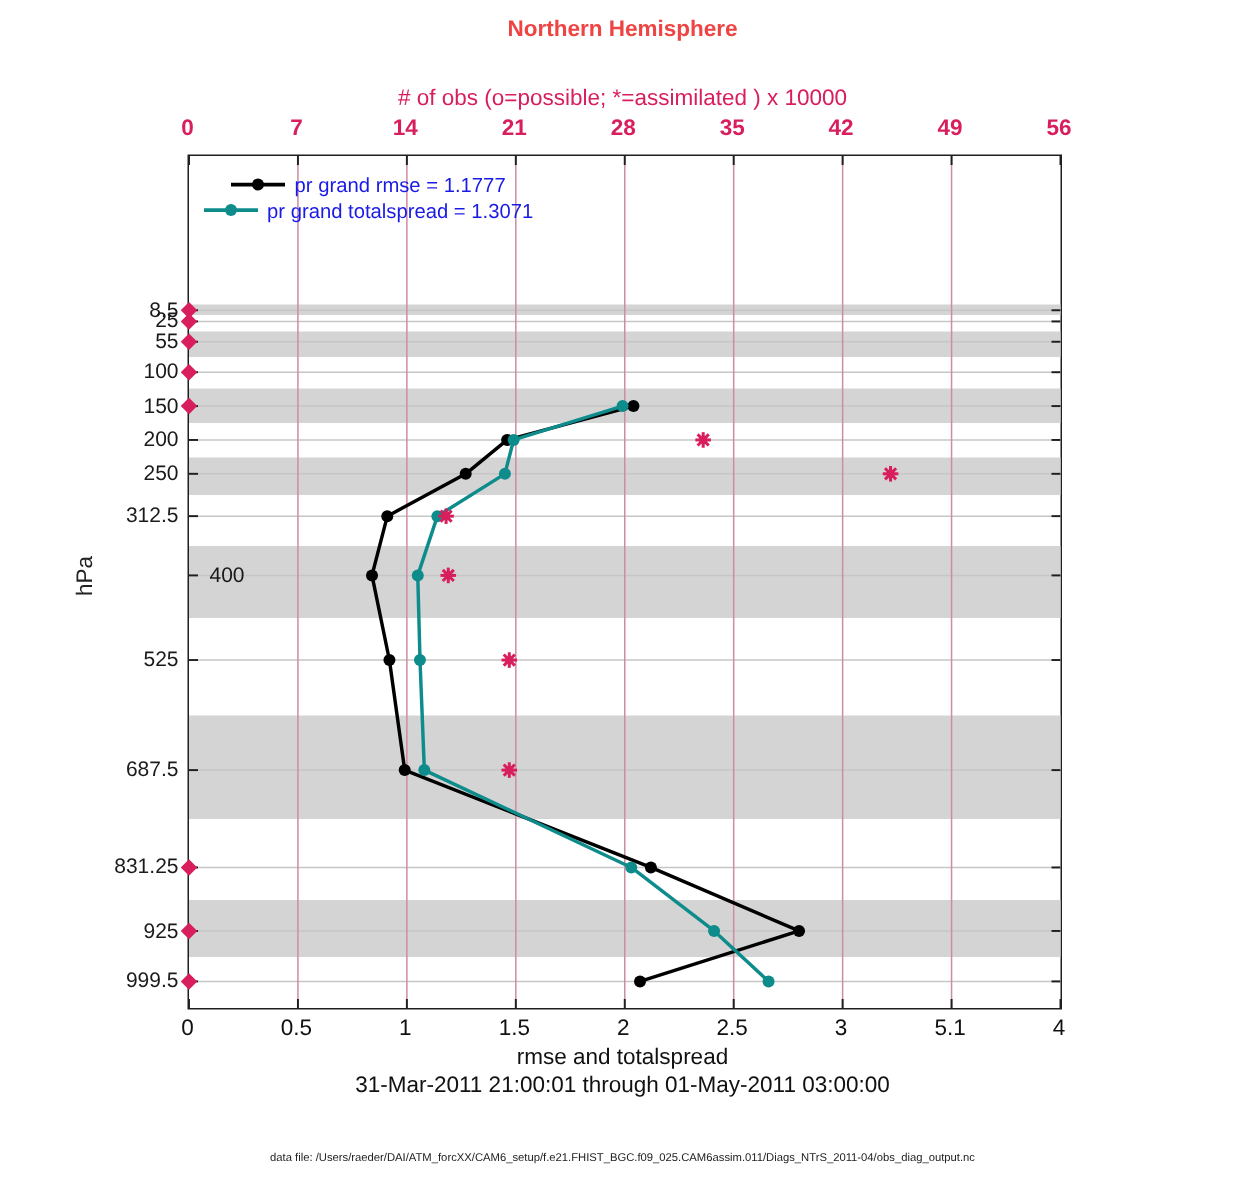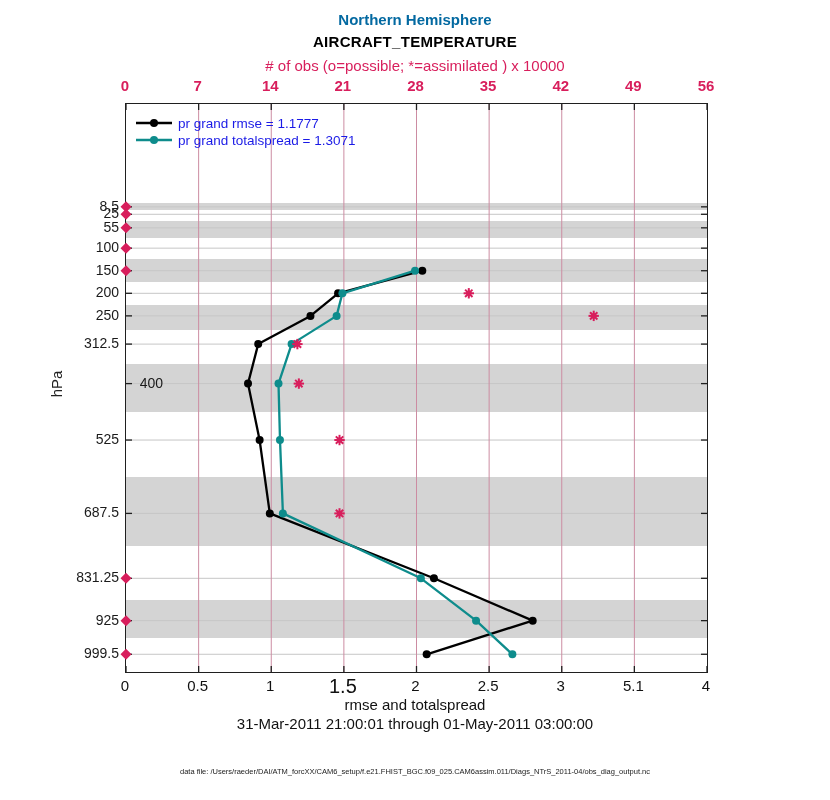--- a/index.html
+++ b/index.html
@@ -1,53 +1,52 @@
 <!DOCTYPE html>
 <html><head>
 <meta charset="utf-8">
 <style>
   html,body{margin:0;padding:0;background:#fff;}
   #figure{
     position:relative;width:830px;height:800px;background:#ffffff;
     font-family:"Liberation Sans", sans-serif;color:#111;overflow:hidden;
   }
   .center-line{position:absolute;left:0;width:830px;text-align:center;white-space:pre;}
-  #title1{top:11px;font-size:15px;font-weight:bold;color:#0369a1;}
+  #title1{top:11px;font-size:15px;font-weight:bold;color:#ef4444;}
   #title2{top:33px;font-size:15px;font-weight:bold;color:#000;letter-spacing:.3px;}
   #obs-label{top:57px;font-size:15px;}
   #xlabel{top:696px;font-size:15px;color:#111;}
   #daterange{top:715px;font-size:15px;color:#111;}
   #datafile{top:767px;font-size:7.5px;color:#222;}
   #ylabel{
     position:absolute;left:30px;top:374px;width:54px;height:20px;
     font-size:15px;color:#222;text-align:center;line-height:20px;
     transform:rotate(-90deg);transform-origin:center center;
   }
   #plot{
     position:absolute;left:125px;top:103px;width:581px;height:568px;
     border:1.5px solid #1f1f1f;background:#fff;
   }
   .band{position:absolute;left:0;width:581px;background:#d4d4d4;}
   #plot-svg{position:absolute;left:0;top:0;overflow:visible;}
   .ticklabel{position:absolute;font-size:14px;color:#1a1a1a;line-height:16px;height:16px;}
   .toplabel{position:absolute;top:78px;font-size:15px;font-weight:bold;line-height:16px;height:16px;text-align:center;}
   .bottomlabel{position:absolute;top:678px;font-size:15px;color:#111;line-height:16px;height:16px;text-align:center;}
   .leftlabel{text-align:right;width:62px;}
-  #legend{position:absolute;left:9px;top:11px;display:flex;flex-direction:column;gap:1px;}
+  #legend{position:absolute;left:9px;top:11px;display:flex;flex-direction:column;gap:1px;align-items:center;}
   .legend-row{display:flex;align-items:center;height:16px;}
   .legend-swatch{width:38px;height:12px;margin-right:5px;}
   .legend-label{font-size:13.5px;white-space:pre;}
 </style>
 </head>
 <body>
 
 <div id="figure">
 
   <div id="title1" class="center-line">Northern Hemisphere</div>
-  <div id="title2" class="center-line">AIRCRAFT_TEMPERATURE</div>
   <div id="obs-label" class="center-line" style="color: rgb(216, 30, 92);"># of obs (o=possible; *=assimilated ) x 10000</div>
 
   <div id="ylabel">hPa</div>
 
   <div id="plot">
     <div id="bands">
         <div class="band" style="top: 99.1px; height: 7.4px;"></div>
         <div class="band" style="top: 117.1px; height: 16.9px;"></div>
         <div class="band" style="top: 155.4px; height: 22.6px;"></div>
         <div class="band" style="top: 200.6px; height: 25.4px;"></div>
@@ -238,21 +237,21 @@
       <div class="ticklabel leftlabel" style="position: absolute; left: 57px; top: 431.038px;">525</div>
       <div class="ticklabel leftlabel" style="position: absolute; left: 57px; top: 504.406px;">687.5</div>
       <div class="ticklabel leftlabel" style="position: absolute; left: 57px; top: 569.309px;">831.25</div>
       <div class="ticklabel leftlabel" style="position: absolute; left: 57px; top: 611.638px;">925</div>
       <div class="ticklabel leftlabel" style="position: absolute; left: 57px; top: 645.274px;">999.5</div>
     </div>
   <div id="bottom-ticklabels">
       <div class="ticklabel bottomlabel" style="position: absolute; left: 100px; width: 50px; top: 678px; text-align: center; font-size: 15px;">0</div>
       <div class="ticklabel bottomlabel" style="position: absolute; left: 172.625px; width: 50px; top: 678px; text-align: center; font-size: 15px;">0.5</div>
       <div class="ticklabel bottomlabel" style="position: absolute; left: 245.25px; width: 50px; top: 678px; text-align: center; font-size: 15px;">1</div>
-      <div class="ticklabel bottomlabel" style="position: absolute; left: 317.875px; width: 50px; top: 678px; text-align: center; font-size: 20px;">1.5</div>
+      <div class="ticklabel bottomlabel" style="position: absolute; left: 317.875px; width: 50px; top: 678px; text-align: center; font-size: 15px;">1.5</div>
       <div class="ticklabel bottomlabel" style="position: absolute; left: 390.5px; width: 50px; top: 678px; text-align: center; font-size: 15px;">2</div>
       <div class="ticklabel bottomlabel" style="position: absolute; left: 463.125px; width: 50px; top: 678px; text-align: center; font-size: 15px;">2.5</div>
       <div class="ticklabel bottomlabel" style="position: absolute; left: 535.75px; width: 50px; top: 678px; text-align: center; font-size: 15px;">3</div>
       <div class="ticklabel bottomlabel" style="position: absolute; left: 608.375px; width: 50px; top: 678px; text-align: center; font-size: 15px;">5.1</div>
       <div class="ticklabel bottomlabel" style="position: absolute; left: 681px; width: 50px; top: 678px; text-align: center; font-size: 15px;">4</div>
     </div>
 
   <div id="xlabel" class="center-line">rmse and totalspread</div>
   <div id="daterange" class="center-line">31-Mar-2011 21:00:01 through 01-May-2011 03:00:00</div>
   <div id="datafile" class="center-line">data file: /Users/raeder/DAI/ATM_forcXX/CAM6_setup/f.e21.FHIST_BGC.f09_025.CAM6assim.011/Diags_NTrS_2011-04/obs_diag_output.nc</div>

